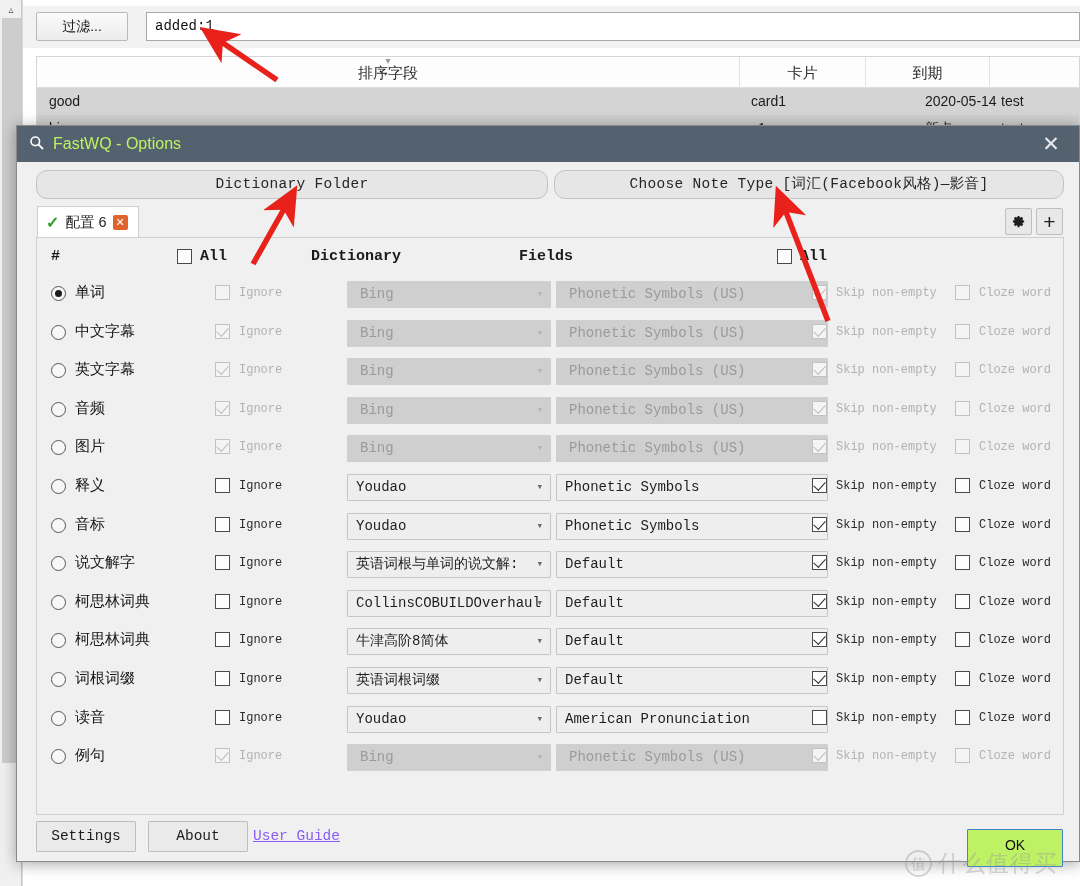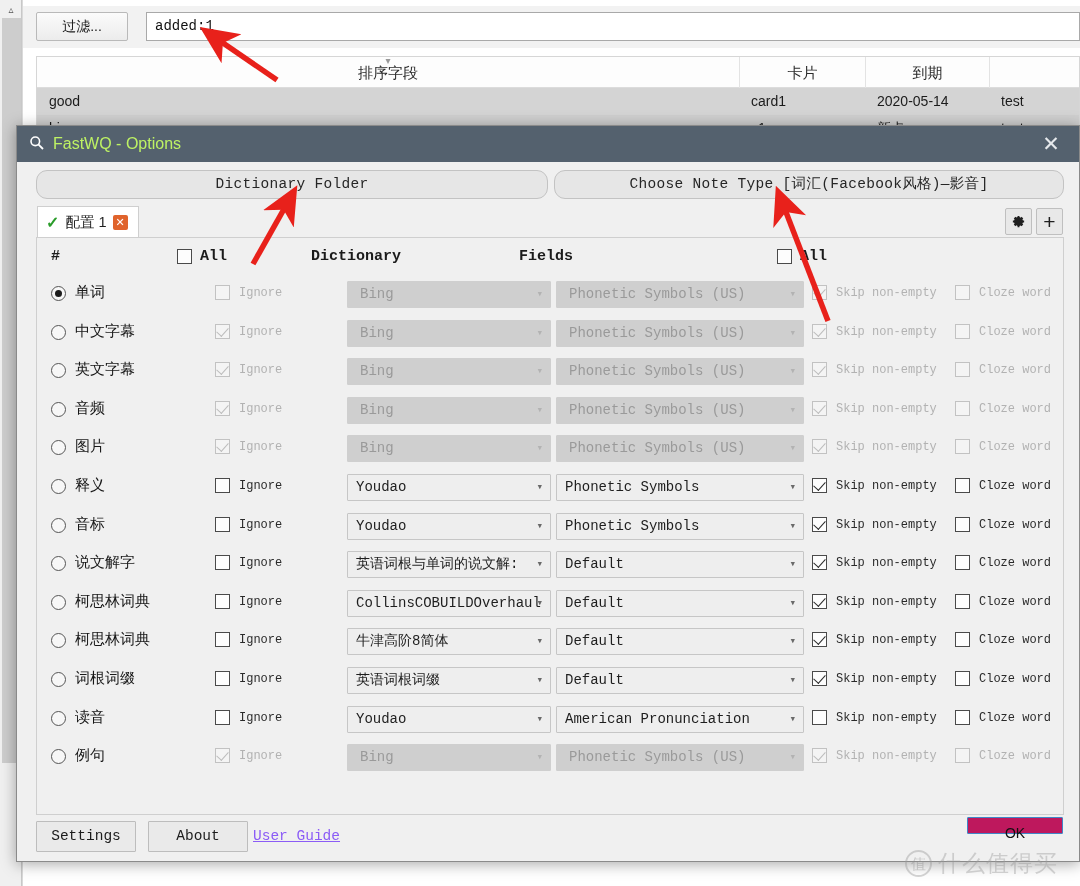--- a/index.html
+++ b/index.html
@@ -72,21 +72,21 @@
   }
   .tr {
     position: absolute; left: 0; width: 100%; height: 27px;
     background: #d4d4d4; font-size: 14px; color: #1b1b1b;
   }
   .tr.r1 { top: 31px; }
   .tr.r2 { top: 58px; background: #cfcfcf; }
   .td { position: absolute; top: 0; height: 27px; line-height: 27px; }
   .td.c1 { left: 12px; }
   .td.c2 { left: 714px; }
-  .td.c3 { left: 840px; }
+  .td.c3 { left: 888px; }
   .td.c4 { left: 964px; }
 
   
   .dialog {
     position: absolute; left: 16px; top: 125px; width: 1064px; height: 737px;
     background: #f0f0f0;
     border: 1px solid #8a8a8a;
     box-shadow: 0 2px 14px rgba(0,0,0,0.35);
   }
   .titlebar {
@@ -208,40 +208,40 @@
   }
   .combo .arrow {
     position: absolute; right: 7px; top: 0; height: 25px; line-height: 25px;
     font-size: 11px; color: #6a6a6a;
   }
   .combo.dim {
     background: #cfcfcf; border-color: #cfcfcf; color: #9a9a9a; padding-left: 12px;
   }
   .combo.dim .arrow { color: #b3b3b3; }
   .combo.dict  { left: 310px; top: 5px; width: 204px; }
-  .combo.field { left: 519px; top: 5px; width: 248px; }
+  .combo.field { left: 519px; top: 5px; width: 272px; }
 
   
   .footer { position: absolute; left: 0; bottom: 0; width: 100%; height: 48px; }
   .btn {
     position: absolute; height: 31px;
     background: #eaeaea; border: 1px solid #bdbdbd; border-radius: 1px;
     font-family: "Liberation Mono", monospace; font-size: 14.5px; color: #1c1c1c;
     text-align: center; line-height: 29px;
   }
   .btn.settings { left: 19px; top: 8px; width: 100px; }
   .btn.about    { left: 131px; top: 8px; width: 100px; }
   .link-guide {
     position: absolute; left: 236px; top: 8px; height: 31px; line-height: 31px;
     font-family: "Liberation Mono", monospace; font-size: 14.5px;
     color: #8b5cf6; text-decoration: underline;
   }
   .btn.ok {
-    right: 16px; top: 4px; width: 96px; height: 17px;
-    background: #be185d; border: 1.6px solid #3f87c8;
+    right: 16px; top: 16px; width: 96px; height: 38px;
+    background: #bef264; border: 1.6px solid #3f87c8;
     font-family: "Liberation Sans", sans-serif; font-size: 14px;
     line-height: 30px; color: #111;
   }
 
   
   .arrows { position: absolute; inset: 0; pointer-events: none; }
 
   
   .watermark {
     position: absolute; left: 905px; top: 848px;
@@ -319,21 +319,21 @@
     </div>
 
     <div class="top-buttons">
       <div class="wide-btn dictfolder">Dictionary Folder</div>
       <div class="wide-btn notetype">Choose Note Type [词汇(Facebook风格)—影音]</div>
     </div>
 
     <div class="tabstrip">
       <div class="tab">
         <span class="tab-check">✓</span>
-        <span class="tab-label">配置 1</span>
+        <span class="tab-label">配置 6</span>
         <span class="tab-close">✕</span>
       </div>
       <div class="icon-btn gear">
         <svg width="15" height="15" viewBox="0 0 16 16">
           <path fill="#1f1f1f" d="M8 5.2A2.8 2.8 0 1 0 8 10.8 2.8 2.8 0 0 0 8 5.2zm0 4.2a1.4 1.4 0 1 1 0-2.8 1.4 1.4 0 0 1 0 2.8z"></path>
           <path fill="#1f1f1f" d="M14 7h-1.3a4.8 4.8 0 0 0-.55-1.33l.93-.93-1.8-1.8-.93.93A4.8 4.8 0 0 0 9 3.3V2H7v1.3c-.47.11-.92.3-1.33.55l-.93-.93-1.8 1.8.93.93C3.6 6.06 3.41 6.5 3.3 7H2v2h1.3c.11.47.3.92.55 1.33l-.93.93 1.8 1.8.93-.93c.41.25.86.44 1.35.55V14h2v-1.3c.47-.11.92-.3 1.33-.55l.93.93 1.8-1.8-.93-.93c.25-.41.44-.86.55-1.35H14V7z"></path>
         </svg>
       </div>
       <div class="icon-btn plus">+</div>
     </div>

